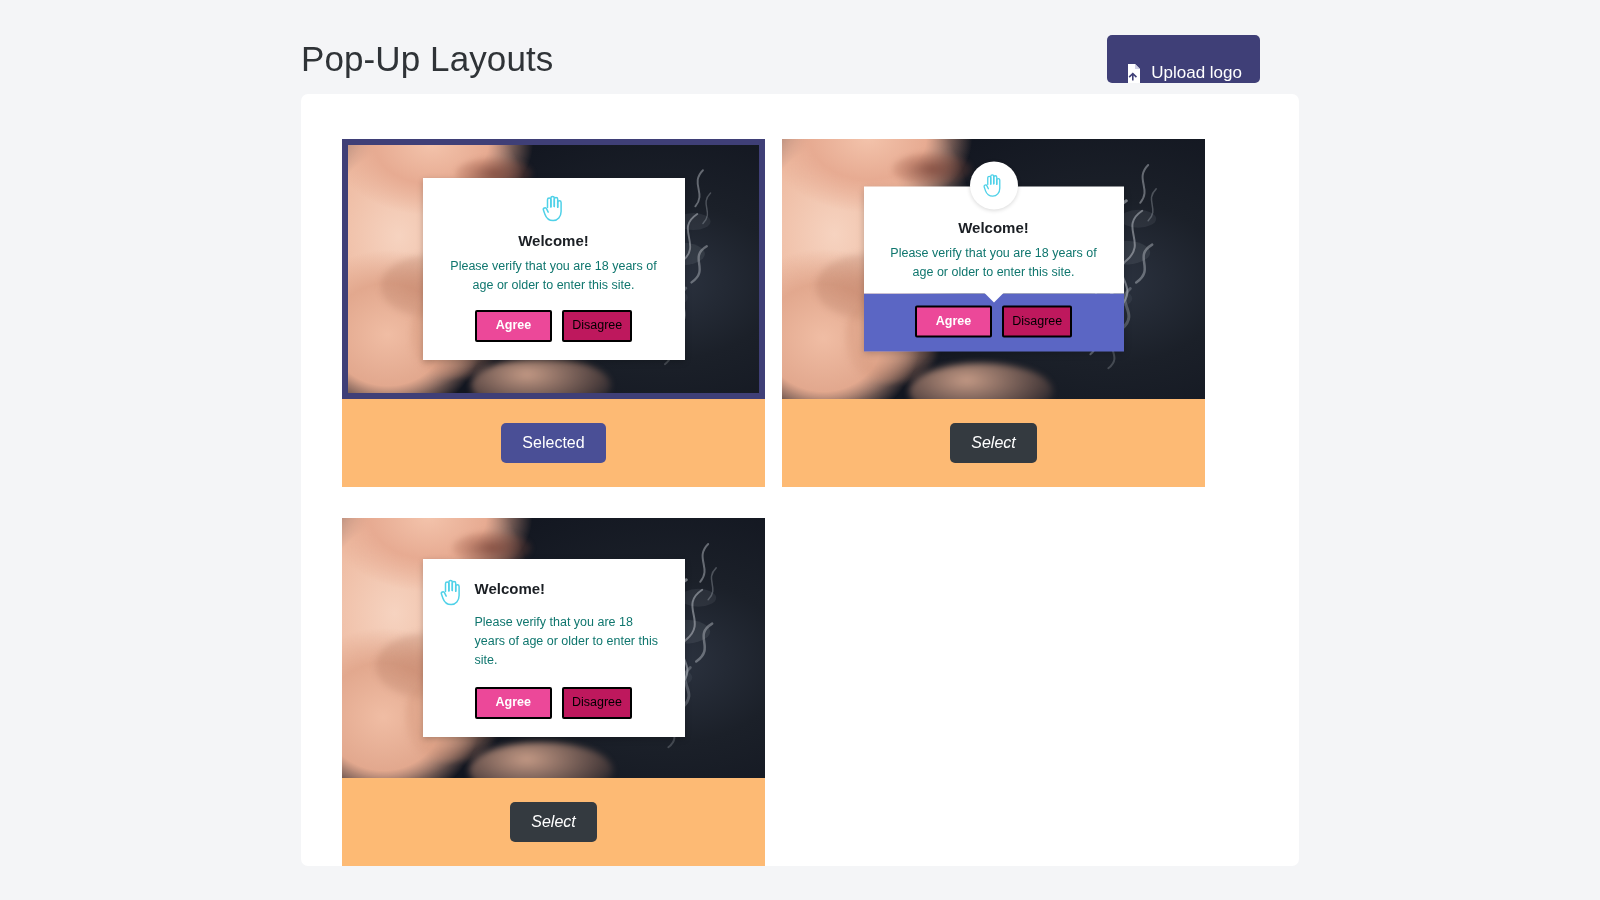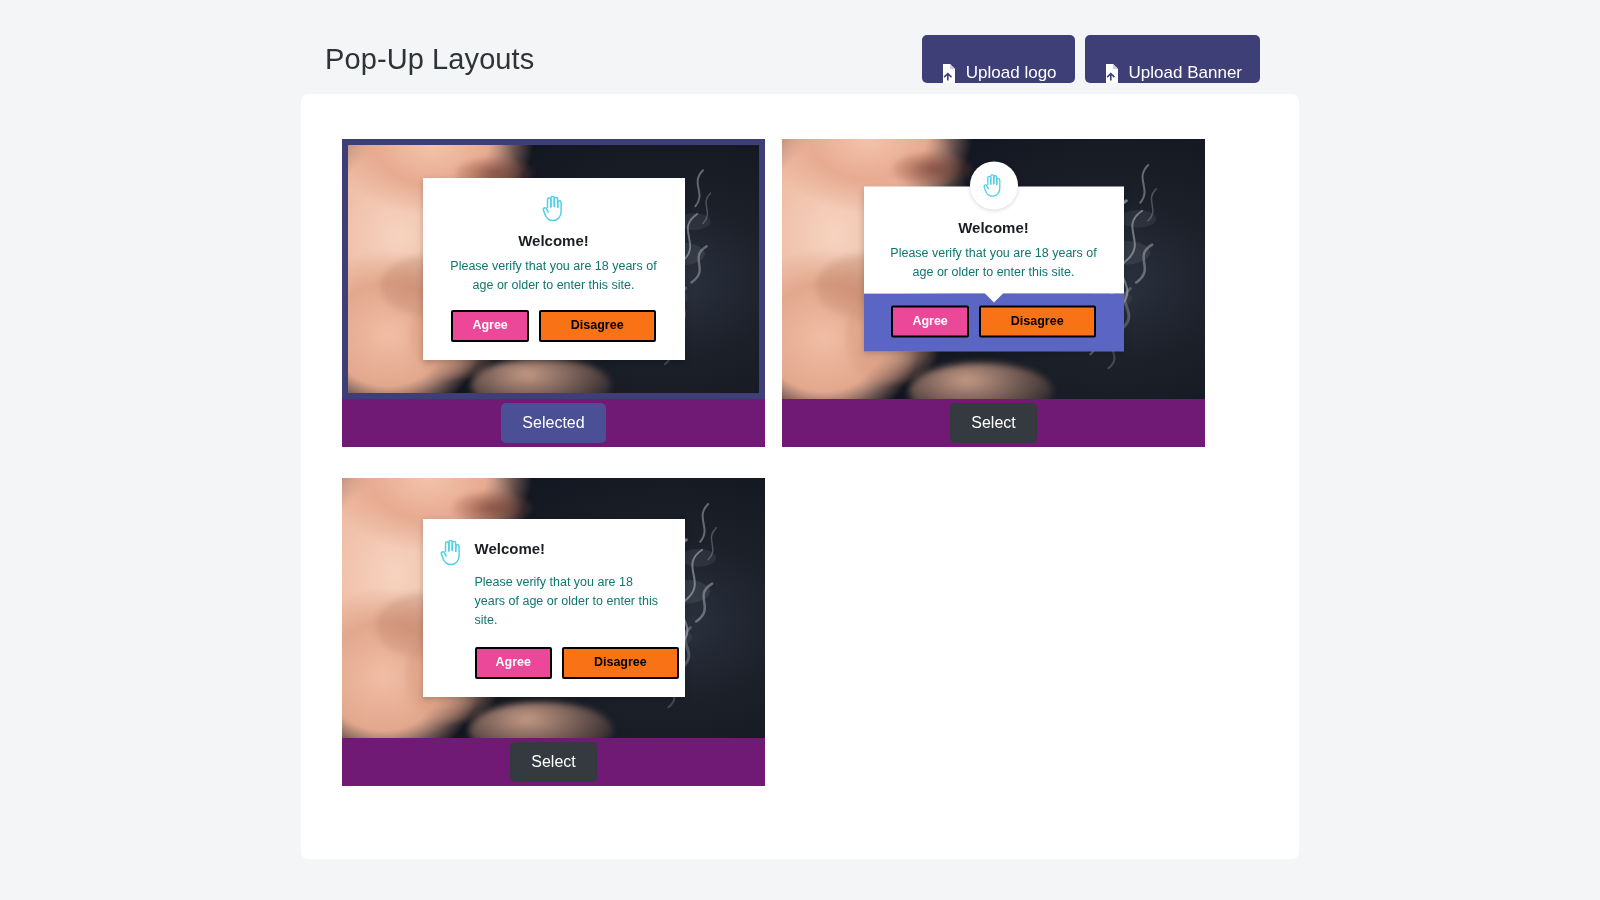--- a/index.html
+++ b/index.html
@@ -21,26 +21,25 @@
   
   .page-header {
     display: flex;
     align-items: center;
     justify-content: space-between;
     padding: 24px 340px 0 301px;
     height: 94px;
   }
 
   .page-title {
-    font-size: 29px;
+    font-size: 35px;
     font-weight: 400;
     color: #2f3337;
     letter-spacing: 0.1px;
     line-height: 1.2;
-    margin-left: 24px;
   }
 
   .header-actions {
     display: flex;
     gap: 10px;
     margin-right: 0;
   }
 
   .upload-btn {
     background: #3f3f77;
@@ -227,28 +226,28 @@
     border-radius: 2px;
     font-size: 12.5px;
     font-weight: 700;
     font-family: "Liberation Sans", sans-serif;
     padding: 7px 19px;
     cursor: pointer;
     line-height: 1.1;
   }
 
   .btn-disagree {
-    background: #f97316;
+    background: #be185d;
     color: #000000;
     border: 2px solid #000000;
     border-radius: 2px;
     font-size: 12.5px;
-    font-weight: 700;
+    font-weight: 400;
     font-family: "Liberation Sans", sans-serif;
-    padding: 7px 30px;
+    padding: 7px 8px;
     cursor: pointer;
     line-height: 1.1;
   }
 
   
   .popup-badged {
     left: 50%;
     top: 50%;
     transform: translate(-50%, -50%);
     width: 260px;
@@ -314,69 +313,59 @@
     align-items: flex-start;
     gap: 10px;
   }
   .inline-head .hand-icon { margin-top: 2px; flex: 0 0 auto; }
   .popup-inline .popup-title { margin-top: 4px; }
   .popup-inline .popup-text { margin-top: 6px; padding-left: 36px; }
   .popup-inline .popup-actions { justify-content: flex-start; padding-left: 36px; margin-top: 18px; }
 
   
   .card-footer {
-    background: #701a75;
-    height: 48px;
+    background: #fdba74;
+    height: 88px;
     display: flex;
     align-items: center;
     justify-content: center;
   }
 
   .select-btn {
     border: none;
     border-radius: 5px;
     font-size: 16px;
     font-family: "Liberation Sans", sans-serif;
     color: #ffffff;
     padding: 10px 21px;
     cursor: pointer;
     line-height: 1.2;
   }
   .select-btn.state-selected { background: #4a4f96; }
-  .select-btn.state-select   { background: #343a40; }
+  .select-btn.state-select   { background: #343a40; font-style: italic; }
 </style>
 </head>
 <body>
 
 <div class="page-header">
   <h1 class="page-title">Pop-Up Layouts</h1>
 
   <div class="header-actions">
 
     <button class="upload-btn">
       <span class="file-up-icon">
         <svg viewBox="0 0 17 19" xmlns="http://www.w3.org/2000/svg">
           <path d="M3 0 h7 l5 5 v14 H3 Z" fill="#ffffff"></path>
           <path d="M10 0 l5 5 h-5 Z" fill="#cfcfe4"></path>
           <path d="M8.6 16.6 v-5.2 l2.3 2.3 1.1-1.1 -4.2-4.2 -4.2 4.2 1.1 1.1 2.3-2.3 v5.2 Z" fill="#3f3f77"></path>
         </svg>
       </span>
       <span>Upload logo</span>
     </button>
 
-    <button class="upload-btn">
-      <span class="file-up-icon">
-        <svg viewBox="0 0 17 19" xmlns="http://www.w3.org/2000/svg">
-          <path d="M3 0 h7 l5 5 v14 H3 Z" fill="#ffffff"></path>
-          <path d="M10 0 l5 5 h-5 Z" fill="#cfcfe4"></path>
-          <path d="M8.6 16.6 v-5.2 l2.3 2.3 1.1-1.1 -4.2-4.2 -4.2 4.2 1.1 1.1 2.3-2.3 v5.2 Z" fill="#3f3f77"></path>
-        </svg>
-      </span>
-      <span>Upload Banner</span>
-    </button>
 
   </div>
 </div>
 
 <div class="panel-wrap">
   <div class="panel">
     <div class="cards-grid">
 
       <div class="layout-card">
         <div class="preview-frame is-selected">

